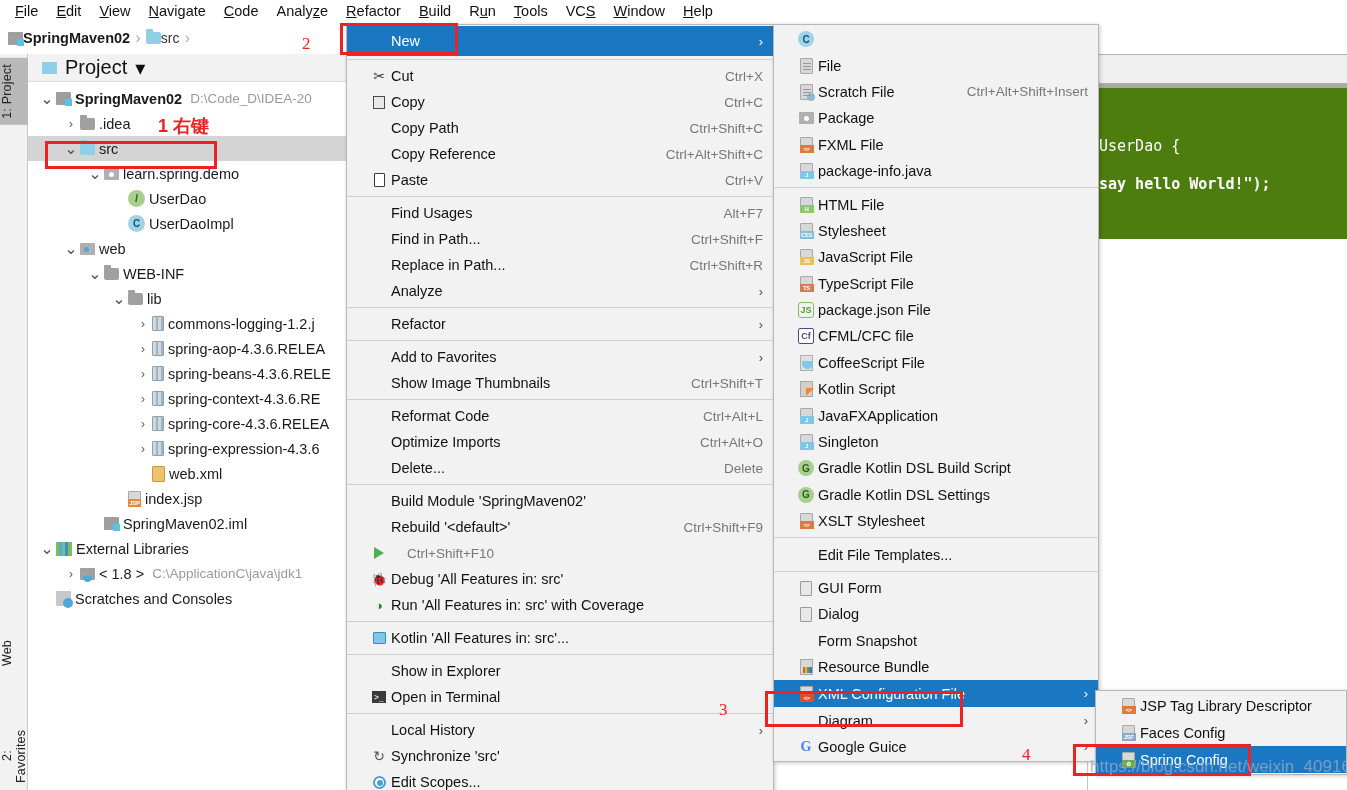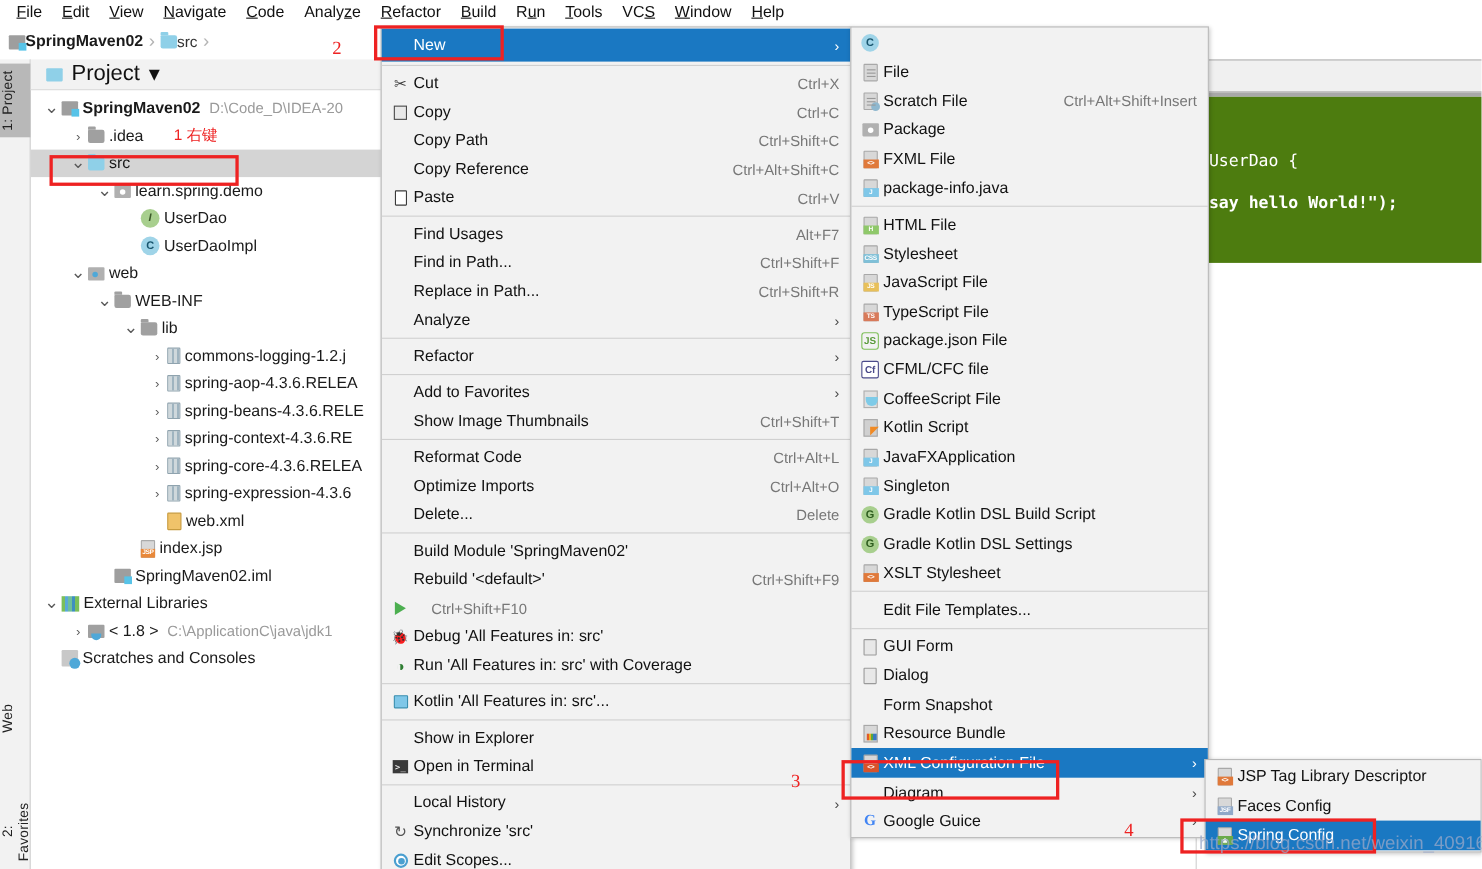--- a/index.html
+++ b/index.html
@@ -127,21 +127,21 @@
 
   
   .ctxmenu {
     position: absolute; top: 24px; left: 346px; width: 428px;
     background: #f2f2f2; border: 1px solid #b8b8b8;
     box-shadow: 1px 1px 4px rgba(0,0,0,0.22);
     padding: 1px 0;
   }
   .mi {
     height: 26px; display: flex; align-items: center; position: relative;
-    padding-left: 5px; padding-right: 10px; font-size: 14.5px; color: #111;
+    padding-left: 20px; padding-right: 10px; font-size: 14.5px; color: #111;
   }
   .mi.hl { background: #1a78c2; color: #ffffff; height: 30px; }
   .mi .mi-ic { width: 24px; flex: 0 0 24px; display: flex; align-items: center; justify-content: center; }
   .mi .mi-label { flex: 1 1 auto; white-space: nowrap; }
   .mi .mi-key { color: #777; font-size: 13.5px; margin-left: 16px; white-space: nowrap; }
   .mi .mi-arrow { color: #4a4a4a; font-size: 13px; margin-left: 10px; }
   .mi.hl .mi-arrow { color: #ffffff; }
   .msep { height: 1px; background: #d0d0d0; margin: 3px 0; }
 
   
@@ -205,21 +205,21 @@
     background: linear-gradient(90deg,#e05a2a 0 2px,#f0b020 2px 4px,#5aa83a 4px 6px,#3a78c0 6px 9px); }
   .gi-guiform { width: 12px; height: 15px; background: #e8e8e8; border: 1.5px solid #9a9a9a; border-radius:1px; }
 
   
   .annot-box { position: absolute; border: 3px solid #ee2222; pointer-events: none; }
   .annot-num {
     position: absolute; color: #ee2222; font-size: 17px;
     font-family: "Liberation Serif", serif;
   }
   .annot-cn {
-    position: absolute; color: #ee2222; font-size: 14px; font-weight: normal;
+    position: absolute; color: #ee2222; font-size: 18px; font-weight: bold;
     font-family: "Liberation Sans", sans-serif;
   }
   .watermark {
     position: absolute; color: #9aa8c8; font-size: 17px; opacity: .75;
     font-family: "Liberation Sans", sans-serif; white-space: nowrap;
   }
 </style>
 </head>
 <body>
 

